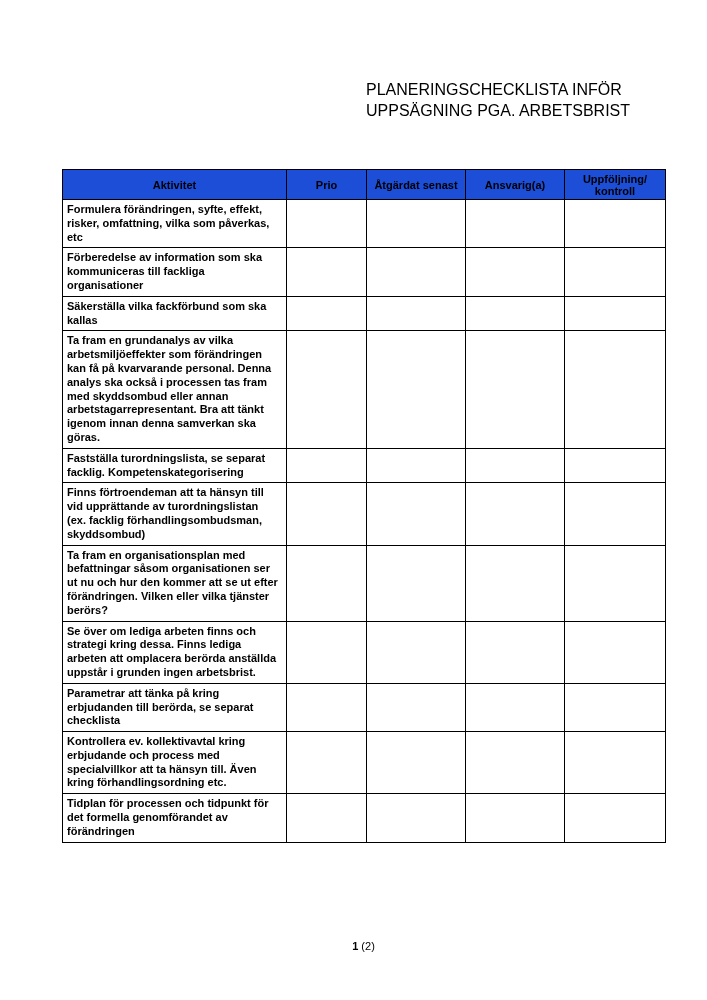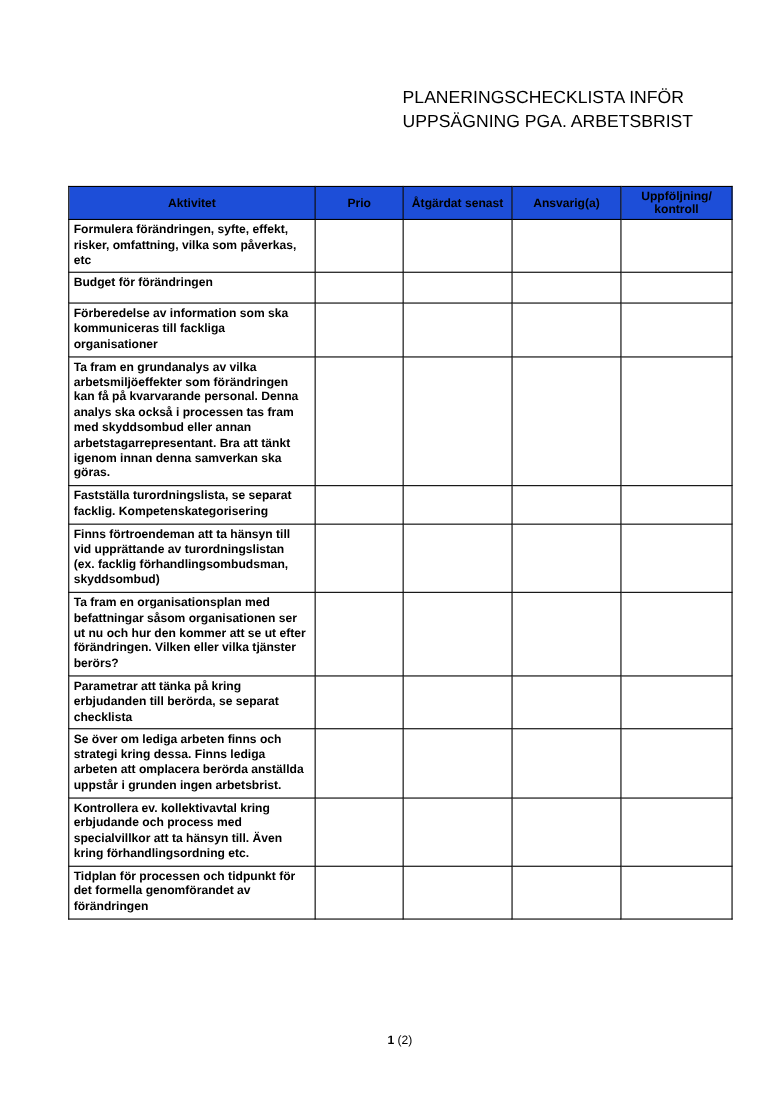--- a/index.html
+++ b/index.html
@@ -75,30 +75,30 @@
         <td>
             <div class="cellpad">Formulera förändringen, syfte, effekt, risker, omfattning, vilka som påverkas, etc</div>
           </td>
         <td></td>
         <td></td>
         <td></td>
         <td></td>
       </tr>
       <tr>
         <td>
-            <div class="cellpad">Budget för förändringen</div>
+            <div class="cellpad">Förberedelse av information som ska kommuniceras till fackliga organisationer</div>
           </td>
         <td></td>
         <td></td>
         <td></td>
         <td></td>
       </tr>
       <tr>
         <td>
-            <div class="cellpad">Förberedelse av information som ska kommuniceras till fackliga organisationer</div>
+            <div class="cellpad">Säkerställa vilka fackförbund som ska kallas</div>
           </td>
         <td></td>
         <td></td>
         <td></td>
         <td></td>
       </tr>
       <tr>
         <td>
             <div class="cellpad">Ta fram en grundanalys av vilka arbetsmiljöeffekter som förändringen kan få på kvarvarande personal. Denna analys ska också i processen tas fram med skyddsombud eller annan arbetstagarrepresentant. Bra att tänkt igenom innan denna samverkan ska göras.</div>
           </td>
@@ -129,30 +129,30 @@
         <td>
             <div class="cellpad">Ta fram en organisationsplan med befattningar såsom organisationen ser ut nu och hur den kommer att se ut efter förändringen. Vilken eller vilka tjänster berörs?</div>
           </td>
         <td></td>
         <td></td>
         <td></td>
         <td></td>
       </tr>
       <tr>
         <td>
-            <div class="cellpad">Parametrar att tänka på kring erbjudanden till berörda, se separat checklista</div>
+            <div class="cellpad">Se över om lediga arbeten finns och strategi kring dessa. Finns lediga arbeten att omplacera berörda anställda uppstår i grunden ingen arbetsbrist.</div>
           </td>
         <td></td>
         <td></td>
         <td></td>
         <td></td>
       </tr>
       <tr>
         <td>
-            <div class="cellpad">Se över om lediga arbeten finns och strategi kring dessa. Finns lediga arbeten att omplacera berörda anställda uppstår i grunden ingen arbetsbrist.</div>
+            <div class="cellpad">Parametrar att tänka på kring erbjudanden till berörda, se separat checklista</div>
           </td>
         <td></td>
         <td></td>
         <td></td>
         <td></td>
       </tr>
       <tr>
         <td>
             <div class="cellpad">Kontrollera ev. kollektivavtal kring erbjudande och process med specialvillkor att ta hänsyn till. Även kring förhandlingsordning etc.</div>
           </td>

